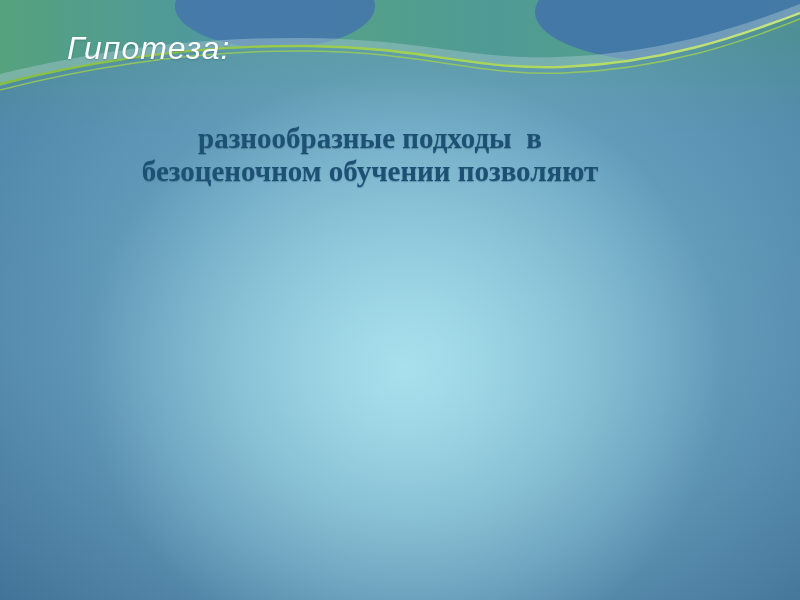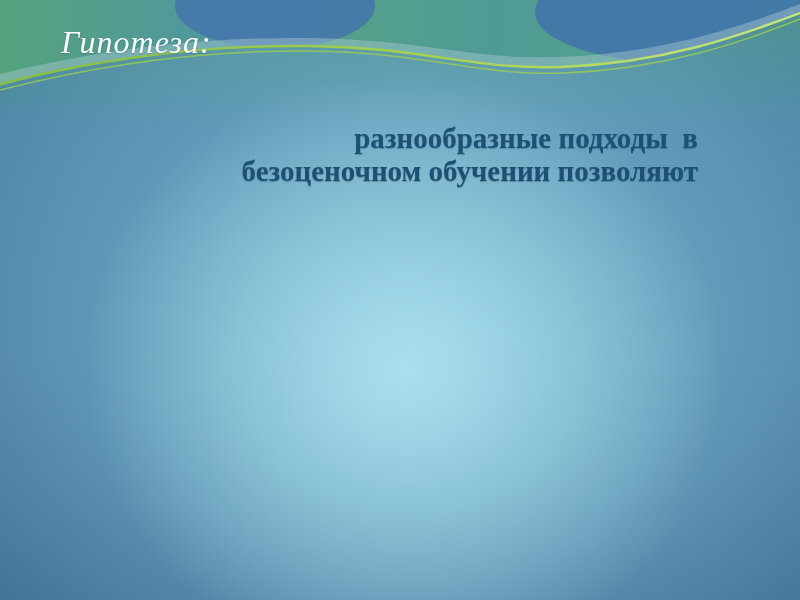--- a/index.html
+++ b/index.html
@@ -11,33 +11,33 @@
     background:
       radial-gradient(ellipse 320px 300px at 405px 370px, rgba(170,226,238,0.95) 0%, rgba(170,226,238,0) 100%),
       radial-gradient(ellipse 540px 440px at 420px 350px, rgba(138,198,218,0.85) 0%, rgba(138,198,218,0) 100%),
       linear-gradient(to bottom, #4f938f 0%, #4d85a9 22%, #4a7ea4 60%, #3f7096 100%);
   }
   .deco{
     position:absolute;left:0;top:0;width:800px;height:110px;
     pointer-events:none;
   }
   .title{
-    position:absolute;left:61px;top:24px;margin:0;
-    font-family:Liberation Serif, serif;
+    position:absolute;left:61px;top:24px;margin:6px;
+    font-family:Liberation Sans, sans-serif;
     font-style:italic;
     font-weight:normal;
     font-size:32px;
     letter-spacing:1px;
     color:#fbfdfd;
     text-shadow:0 1px 2px rgba(40,80,110,0.35);
     white-space:nowrap;
   }
   .body-text{
     position:absolute;left:42px;top:122px;width:656px;
-    text-align:right;
+    text-align:center;
     font-family:"Liberation Serif","DejaVu Serif",serif;
     font-weight:bold;
     font-size:29px;
     line-height:33px;
     color:#1c5174;
     text-shadow:0 1px 1px rgba(12,45,70,0.3);
   }
   .body-text p{
     margin:0 0 6px 0;
     white-space:pre-wrap;

